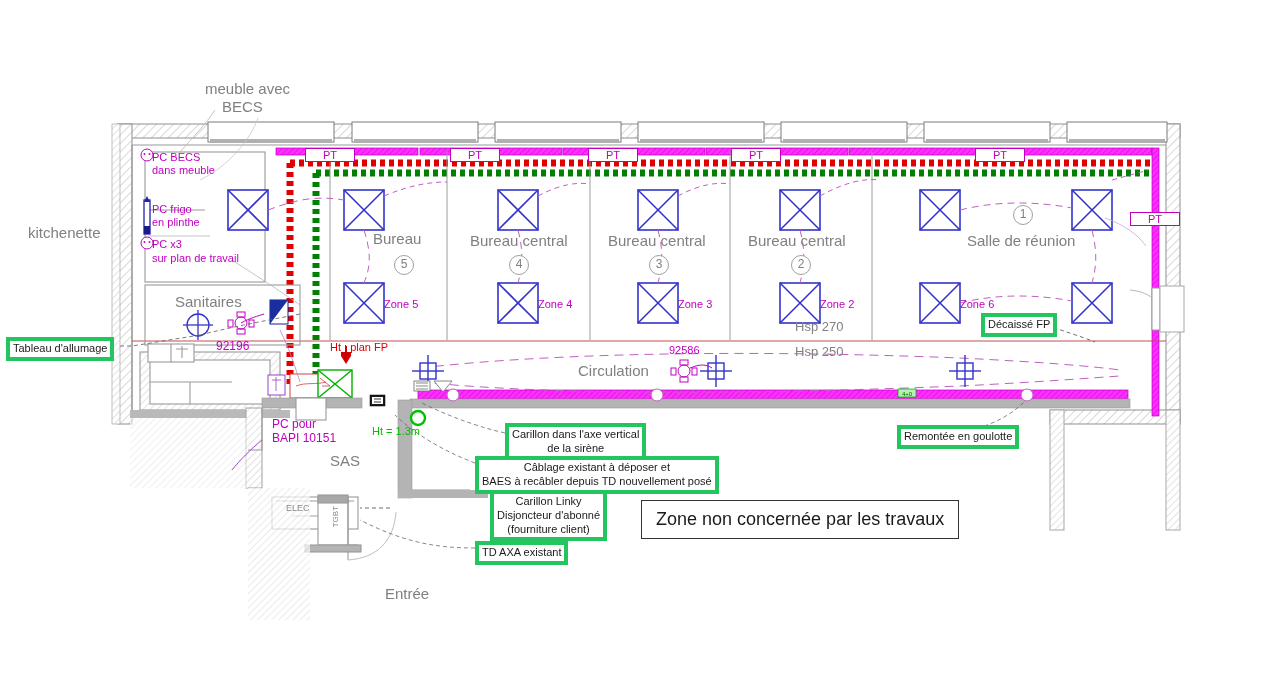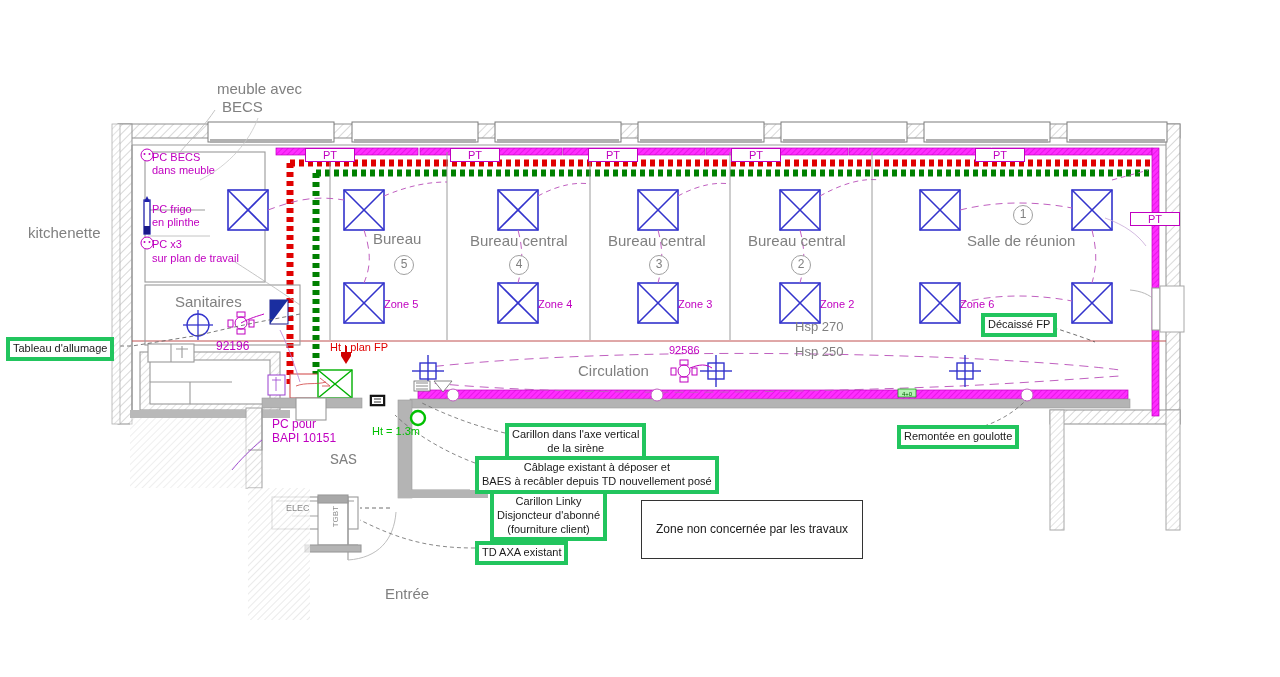--- a/index.html
+++ b/index.html
@@ -13,21 +13,21 @@
   .room-name{color:#808080;font-size:15px;}
   .room-name.small{font-size:13px;}
   .magenta{color:#c000c0;font-size:11px;}
   .magenta12{color:#c000c0;font-size:12px;}
   .greenlbl{color:#00c000;font-size:11px;}
   .redlbl{color:#e00000;font-size:11px;}
   .boxnote{
     background:#ffffff;border:4px solid #22c55e;color:#1a1a1a;
     font-size:11px;text-align:center;padding:1px 3px;line-height:1.25;
   }
-  .boxnote.big{font-size:12px;padding:21px 14px;border:1px solid #333;}
+  .boxnote.big{font-size:18px;padding:7px 14px;border:1px solid #333;}
   .ptbox{
     border:1px solid #c000c0;color:#c000c0;font-size:11px;
     background:#ffffff;padding:0 17px;line-height:12px;
   }
   .circnum{
     border:1px solid #a0a0a0;color:#808080;border-radius:50%;
     width:18px;height:18px;line-height:17px;text-align:center;font-size:12px;
     background:#fff;
   }
   .tiny-rot{
@@ -367,21 +367,21 @@
     <path d="M475 548 C 430 548, 400 540, 360 520" stroke-dasharray="4 3" stroke="#6a6a6a"></path>
     <path d="M262 440 C 250 450, 240 460, 232 470" stroke="#9a3fcf" stroke-width="0.9"></path>
     <path d="M280 330 C 290 350, 296 370, 300 382" stroke="#b57fd5" stroke-width="0.8"></path>
     <path d="M232 260 C 260 278, 286 295, 300 305" stroke="#b5b5b5" stroke-width="0.8"></path>
     <path d="M1105 218 C 1125 225, 1138 235, 1146 246" stroke="#c8a8d8" stroke-width="0.8"></path>
   </g>
 
   <rect x="112" y="124" width="8" height="300" fill="url(#hatch2)" stroke="#b0b0b0" stroke-width="0.8"></rect>
 </svg>
 
-<div class="lbl room-name" style="left:205px;top:80px;margin-left:12px;">meuble avec</div>
+<div class="lbl room-name" style="left:205px;top:80px;">meuble avec</div>
 <div class="lbl room-name" style="left:222px;top:98px;">BECS</div>
 
 <div class="lbl magenta" style="left:152px;top:151px;">PC BECS</div>
 <div class="lbl magenta" style="left:152px;top:164px;">dans meuble</div>
 <div class="lbl magenta" style="left:152px;top:203px;">PC frigo</div>
 <div class="lbl magenta" style="left:152px;top:216px;">en plinthe</div>
 <div class="lbl magenta" style="left:152px;top:238px;">PC x3</div>
 <div class="lbl magenta" style="left:152px;top:252px;">sur plan de travail</div>
 
 <svg style="position:absolute;left:140px;top:148px;width:14px;height:14px;">
@@ -444,21 +444,21 @@
 <div class="lbl boxnote" style="left:981px;top:313px;">Décaissé FP</div>
 
 <div class="lbl room-name" style="left:578px;top:362px;">Circulation</div>
 <div class="lbl magenta" style="left:669px;top:344px;">92586</div>
 
 <div class="lbl boxnote" style="left:897px;top:425px;">Remontée en goulotte</div>
 
 <div class="lbl magenta12" style="left:272px;top:418px;">PC pour</div>
 <div class="lbl magenta12" style="left:272px;top:432px;">BAPI 10151</div>
 
-<div class="lbl room-name" style="left:330px;top:452px;font-family:Liberation Mono, monospace;">SAS</div>
+<div class="lbl room-name" style="left:330px;top:452px;">SAS</div>
 
 <div class="lbl boxnote" style="left:505px;top:423px;">
   <div>Carillon dans l'axe vertical</div>
   <div>de la sirène</div>
 </div>
 
 <div class="lbl boxnote" style="left:475px;top:456px;">
   <div>Câblage existant à déposer et</div>
   <div>BAES à recâbler depuis TD nouvellement posé</div>
 </div>

